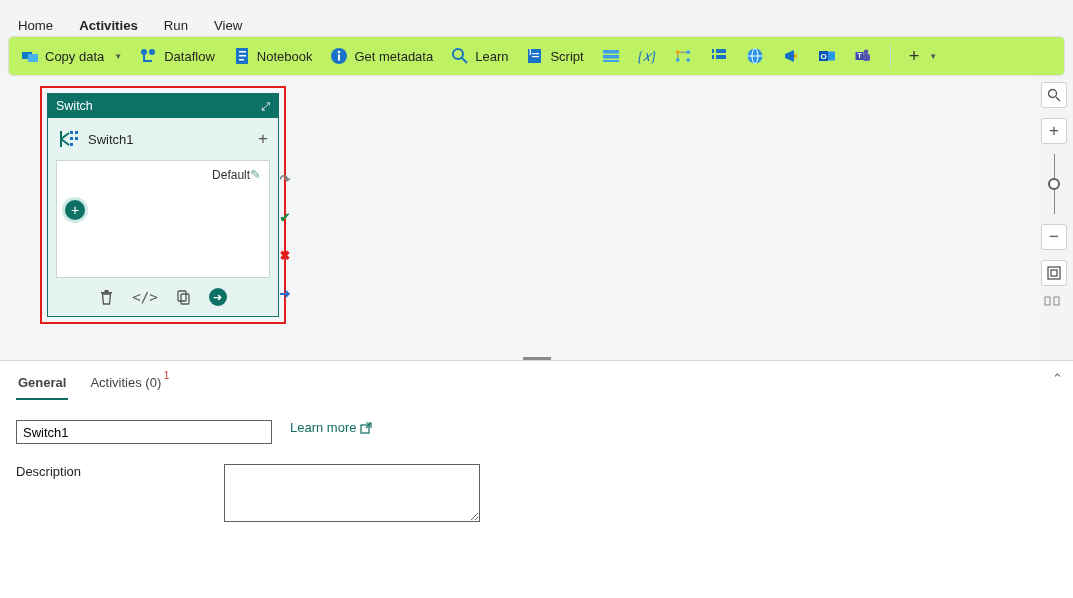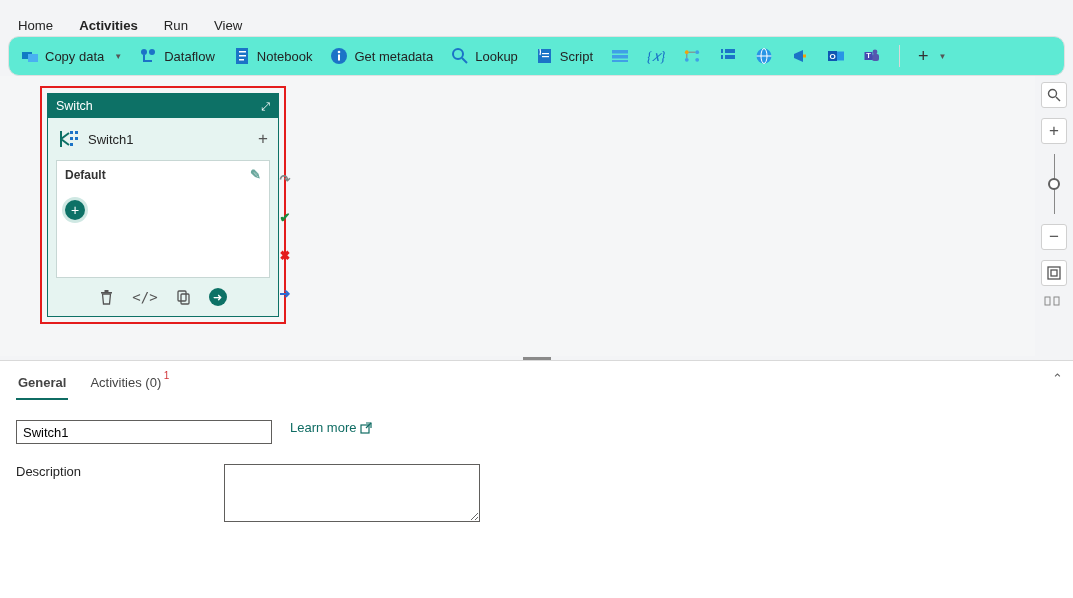--- a/index.html
+++ b/index.html
@@ -5,21 +5,21 @@
   * { box-sizing: border-box; }
   html, body { margin:0; padding:0; height:100%; font-family: "Segoe UI", Arial, sans-serif; font-size:13px; color:#242424; background:#f3f4f6; }
   .window { width:1073px; height:598px; position:relative; display:flex; flex-direction:column; }
 
   
   .top-tabs { display:flex; align-items:center; gap:26px; padding:6px 18px 0 18px; height:30px; }
   .top-tab { padding:3px 0 7px 0; cursor:pointer; color:#242424; font-size:13.2px; border-bottom:2px solid transparent;margin-top:20px; }
   .top-tab.active { border-bottom-color:#0f6c63; font-weight:600; }
 
   
-  .toolbar { margin:6px 8px 0 8px; height:40px; border:1px solid #e0e0e0; border-radius:11px; background:#5eead4; display:flex; align-items:center; padding:0 8px; gap:10px; }
+  .toolbar { margin:6px 8px 0 8px; height:40px; border:1px solid #e0e0e0; border-radius:5px; background:#bef264; display:flex; align-items:center; padding:0 8px; gap:10px; }
   .tool-group { display:flex; align-items:center; gap:6px; padding:4px 4px; border-radius:3px; cursor:pointer; }
   .tool-icon { width:18px; height:18px; display:flex; align-items:center; justify-content:center; }
   .tool-label { color:#242424; font-size:13px; white-space:nowrap; }
   .tool-sep { width:1px; height:22px; background:#d9d9d9; margin:0 4px; }
   .chev-down { font-size:8px; color:#555; margin-left:4px; }
 
   
   .canvas-wrap { flex:0 0 auto; position:relative; height:280px; display:flex; }
   .canvas { flex:1; position:relative; background:#f5f6f7; overflow:hidden; }
   .right-rail { width:38px; display:flex; flex-direction:column; align-items:center; padding:6px 0; gap:10px; }
@@ -28,21 +28,21 @@
   .slider-thumb { width:12px; height:12px; border-radius:50%; border:2px solid #606060; background:#ffffff; position:absolute; left:50%; top:50%; transform:translate(-50%,-50%); cursor:pointer; }
 
   
   .activity-sel { position:absolute; left:40px; top:10px; width:246px; border:2px solid #e41c1c; }
   .act-inner { margin:5px; border:1px solid #0d7166; }
   .act-header { background:#0d7166; color:#ffffff; height:24px; display:flex; align-items:center; padding:0 8px; font-size:12.5px; justify-content:space-between; }
   .act-body { background:#e6f4f1; padding:6px 8px 6px 8px; position:relative; }
   .act-title-row { display:flex; align-items:center; gap:8px; padding:4px 2px 10px 2px; }
   .act-title-row .plus { margin-left:auto; font-size:17px; color:#555; cursor:pointer; }
   .default-box { background:#ffffff; border:1px solid #c7d7d4; padding:6px 8px 8px 8px; height:118px; display:flex; flex-direction:column; }
-  .default-row { display:flex; justify-content:space-between; align-items:center; font-size:12px; color:#333;font-weight:bold; }
+  .default-row { display:flex; justify-content:flex-end; align-items:center; font-size:12px; color:#333; }
   .pencil { color:#6aa79d; font-size:13px; cursor:pointer; }
   .round-plus { width:20px; height:20px; border-radius:50%; background:#0d7166; color:#fff; display:flex; align-items:center; justify-content:center; font-size:14px; cursor:pointer; margin-top:18px; box-shadow:0 0 0 3px #cfe8e3; }
   .act-icons-row { display:flex; gap:18px; align-items:center; justify-content:center; height:26px; }
   .ai-btn { font-size:15px; color:#555; cursor:pointer; }
   .ai-go { width:18px; height:18px; border-radius:50%; background:#0d7166; color:#fff; display:flex; align-items:center; justify-content:center; font-size:11px; cursor:pointer; }
 
   
   .ports { position:absolute; right:-14px; top:54px; display:flex; flex-direction:column; gap:24px; }
   .port { width:14px; height:14px; display:flex; align-items:center; justify-content:center; font-size:13px; font-weight:600; }
   .port.undo { color:#7a8a88; top:44px; }
@@ -123,21 +123,21 @@
       </span>
       <span class="tool-label">Get metadata</span>
     </div>
     <div class="tool-group">
       <span class="tool-icon">
         <svg width="18" height="18" viewBox="0 0 18 18">
             <circle cx="7" cy="7" r="5" fill="none" stroke="#1b73c7" stroke-width="2"></circle>
             <line x1="11" y1="11" x2="16" y2="16" stroke="#1b73c7" stroke-width="2"></line>
           </svg>
       </span>
-      <span class="tool-label">Lookup</span>
+      <span class="tool-label">Learn</span>
     </div>
     <div class="tool-group">
       <span class="tool-icon">
         <svg width="18" height="18" viewBox="0 0 18 18">
             <rect x="2" y="2" width="13" height="14" fill="#1b73c7"></rect>
             <path d="M4 2 Q5 5 4 8" stroke="#fff" stroke-width="1.2" fill="none"></path>
             <rect x="6" y="6" width="7" height="1.2" fill="#fff"></rect>
             <rect x="6" y="9" width="7" height="1.2" fill="#fff"></rect>
           </svg>
       </span>

